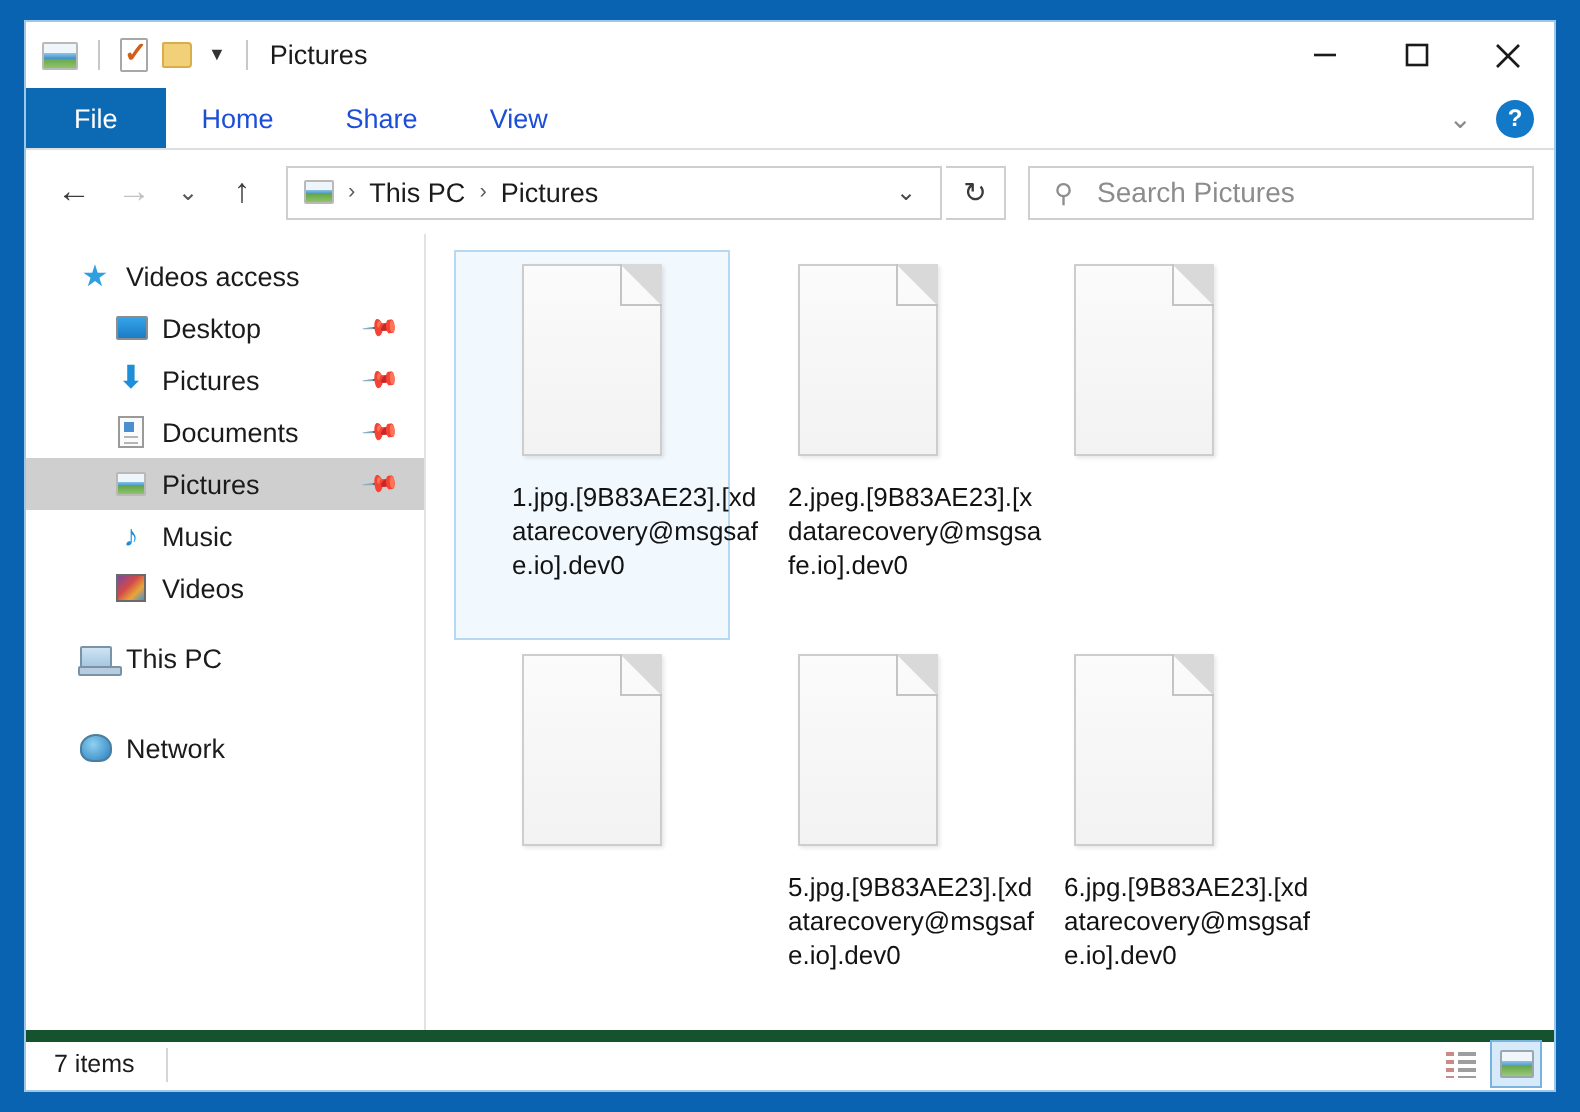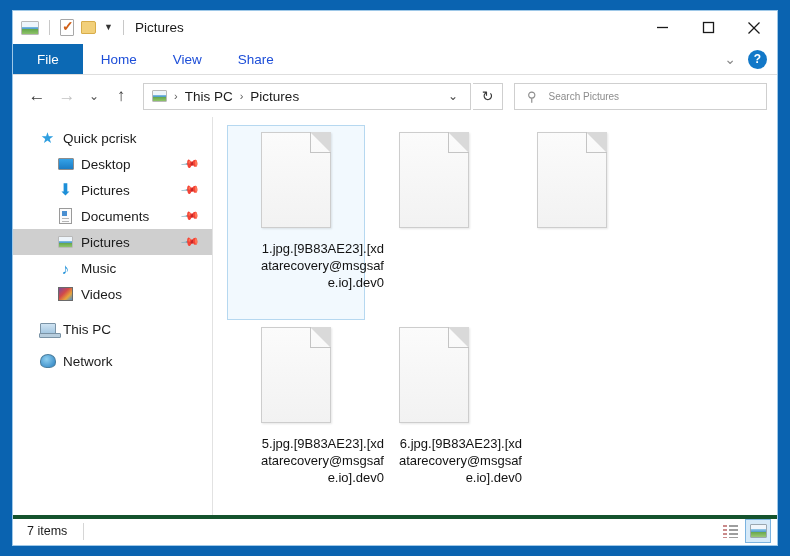--- a/index.html
+++ b/index.html
@@ -159,21 +159,21 @@
   }
   .searchbox {
     width: 253px; height: 27px;
     border: 1px solid #cfcfcf;
     margin-left: 9px;
     display: flex; align-items: center;
     padding-left: 12px; gap: 12px;
     background: #fff;
   }
   .search-ico { color: #8d8d8d; font-size: 13px; }
-  .search-ph { font-size: 10px; color: #8c8c8c; }
+  .search-ph { font-size: 14px; color: #8c8c8c; }
 
   
   .body {
     flex: 1 1 auto;
     display: flex;
     min-height: 0;
     position: relative;
   }
 
   
@@ -329,31 +329,31 @@
     border-left: 1px solid #c4c4c4;
     border-bottom: 1px solid #c4c4c4;
     background: transparent;
     transform: none;
   }
 
   .filename {
     font-size: 13px;
     line-height: 17px;
     color: #121212;
-    text-align: right;
+    text-align: left;
     word-break: break-all;
     width: 128px;
     margin-left: 48px;
   }
 
   
   .statusbar {
     height: 30px;
     flex: 0 0 auto;
-    border-top: 4px solid #14532d;
+    border-top: 6px solid #14532d;
     display: flex; align-items: center;
     padding: 0 6px 2px 14px;
     background: #ffffff;
   }
   .status-text { font-size: 12.5px; color: #1b1b1b; }
   .status-sep {
     width: 1px; height: 17px; background: #d6d6d6; margin-left: 16px;
   }
   .view-btns { margin-left: auto; display: flex; gap: 2px; }
   .view-btn {
@@ -416,22 +416,22 @@
             <line x1="1.5" y1="1.5" x2="12.5" y2="12.5" stroke="#1a1a1a" stroke-width="1.3"></line>
             <line x1="12.5" y1="1.5" x2="1.5" y2="12.5" stroke="#1a1a1a" stroke-width="1.3"></line>
           </svg>
         </div>
       </div>
     </div>
 
     <div class="ribbon">
       <div class="tab file">File</div>
       <div class="tab">Home</div>
+      <div class="tab">Share</div>
       <div class="tab">View</div>
-      <div class="tab">Share</div>
       <div class="ribbon-right">
         <div class="chev-down">⌄</div>
         <div class="help-btn">?</div>
       </div>
     </div>
 
     <div class="addrrow">
       <div class="navbtn">←</div>
       <div class="navbtn dim">→</div>
       <div class="navbtn small">⌄</div>
@@ -459,21 +459,21 @@
         <div class="wm-circle"></div>
         <div class="wm-text">pcrisk.com</div>
       </div>
 
       <div class="sidebar">
 
         <div class="nav-item">
           <span class="nav-ico">
               <span class="ico-star">★</span>
             </span>
-          <span class="nav-label">Quick pcrisk</span>
+          <span class="nav-label">Videos access</span>
         </div>
 
         <div class="nav-item indent">
           <span class="nav-ico">
               <span class="ico-desktop"></span>
             </span>
           <span class="nav-label">Desktop</span>
           <span class="pin">📌</span>
         </div>
 
@@ -515,21 +515,21 @@
           <span class="nav-label">Videos</span>
         </div>
 
         <div class="nav-item" style="margin-top:9px">
           <span class="nav-ico">
               <span class="ico-pc"></span>
             </span>
           <span class="nav-label">This PC</span>
         </div>
 
-        <div class="nav-item" style="margin-top:6px">
+        <div class="nav-item" style="margin-top:19px">
           <span class="nav-ico">
               <span class="ico-net"></span>
             </span>
           <span class="nav-label">Network</span>
         </div>
 
       </div>
 
       <div class="content">
         <div class="filegrid">
@@ -537,20 +537,29 @@
           <div class="fileitem selected">
             <div class="fileicon">
               <div class="page">
                   <div class="fold"></div>
                   <div class="fold2"></div>
                 </div>
             </div>
             <div class="filename">1.jpg.[9B83AE23].[xdatarecovery@msgsafe.io].dev0</div>
           </div>
 
+          <div class="fileitem">
+            <div class="fileicon">
+              <div class="page">
+                  <div class="fold"></div>
+                  <div class="fold2"></div>
+                </div>
+            </div>
+            <div class="filename">2.jpeg.[9B83AE23].[xdatarecovery@msgsafe.io].dev0</div>
+          </div>
 
           <div class="fileitem">
             <div class="fileicon">
               <div class="page">
                   <div class="fold"></div>
                   <div class="fold2"></div>
                 </div>
             </div>
           </div>
 

